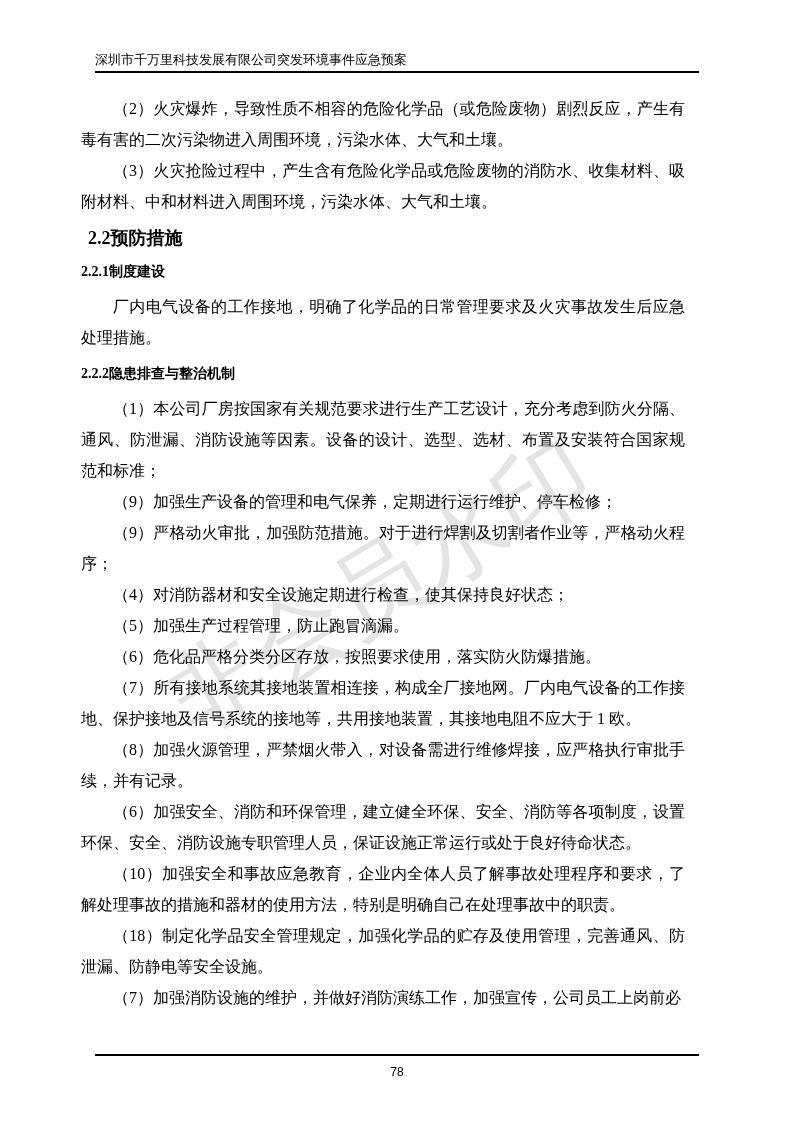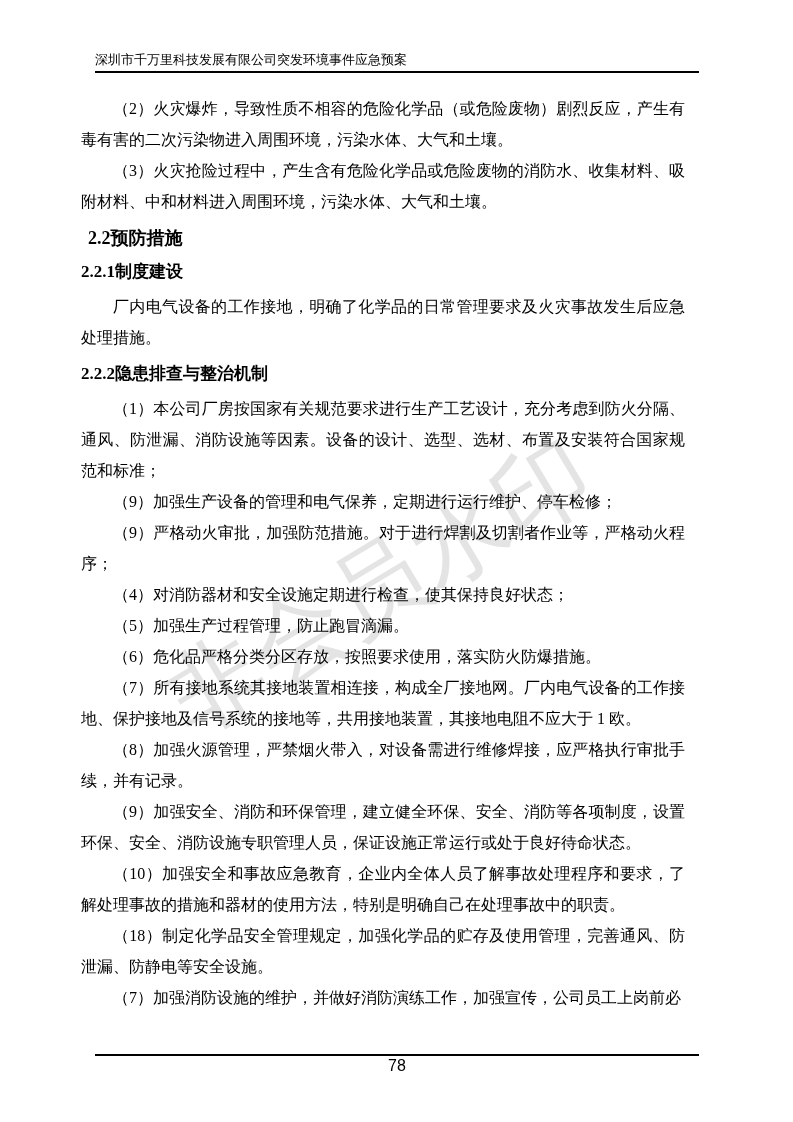--- a/index.html
+++ b/index.html
@@ -63,39 +63,39 @@
   }
   .h-major {
     margin: 8px 0 6px 7px;
     font-size: 18px;
     line-height: 26px;
     font-weight: 700;
     text-align: left;
   }
   .h-minor {
     margin: 8px 0 6px 0;
-    font-size: 17px;
+    font-size: 14px;
     line-height: 26px;
     font-weight: 700;
     text-align: left;
   }
   .doc-footer {
     position: absolute;
     left: 95px;
     width: 604px;
     top: 1054px;
     border-top: 2px solid #000;
     text-align: center;
     z-index: 1;
   }
   .page-number {
     display: inline-block;
-    font-size: 16px;
+    font-size: 12px;
     line-height: 16px;
-    padding-top: 2px;
+    padding-top: 8px;
     font-family: "Liberation Sans", sans-serif;
   }
 </style>
 </head>
 <body>
 
 <div class="page">
 
   <div class="watermark">非会员水印</div>
 
@@ -111,21 +111,21 @@
     <p class="para">厂内电气设备的工作接地，明确了化学品的日常管理要求及火灾事故发生后应急处理措施。</p>
     <h3 class="h-minor">2.2.2隐患排查与整治机制</h3>
     <p class="para">（1）本公司厂房按国家有关规范要求进行生产工艺设计，充分考虑到防火分隔、通风、防泄漏、消防设施等因素。设备的设计、选型、选材、布置及安装符合国家规范和标准；</p>
     <p class="para">（9）加强生产设备的管理和电气保养，定期进行运行维护、停车检修；</p>
     <p class="para">（9）严格动火审批，加强防范措施。对于进行焊割及切割者作业等，严格动火程序；</p>
     <p class="para">（4）对消防器材和安全设施定期进行检查，使其保持良好状态；</p>
     <p class="para">（5）加强生产过程管理，防止跑冒滴漏。</p>
     <p class="para">（6）危化品严格分类分区存放，按照要求使用，落实防火防爆措施。</p>
     <p class="para">（7）所有接地系统其接地装置相连接，构成全厂接地网。厂内电气设备的工作接地、保护接地及信号系统的接地等，共用接地装置，其接地电阻不应大于 1 欧。</p>
     <p class="para">（8）加强火源管理，严禁烟火带入，对设备需进行维修焊接，应严格执行审批手续，并有记录。</p>
-    <p class="para">（9）加强安全、消防和环保管理，建立健全环保、安全、消防等各项制度，设置环保、安全、消防设施专职管理人员，保证设施正常运行或处于良好待命状态。</p>
+    <p class="para">（6）加强安全、消防和环保管理，建立健全环保、安全、消防等各项制度，设置环保、安全、消防设施专职管理人员，保证设施正常运行或处于良好待命状态。</p>
     <p class="para">（10）加强安全和事故应急教育，企业内全体人员了解事故处理程序和要求，了解处理事故的措施和器材的使用方法，特别是明确自己在处理事故中的职责。</p>
     <p class="para">（18）制定化学品安全管理规定，加强化学品的贮存及使用管理，完善通风、防泄漏、防静电等安全设施。</p>
     <p class="para">（7）加强消防设施的维护，并做好消防演练工作，加强宣传，公司员工上岗前必</p>
   </main>
 
   <footer class="doc-footer">
     <span class="page-number">78</span>
   </footer>
 
 </div>

